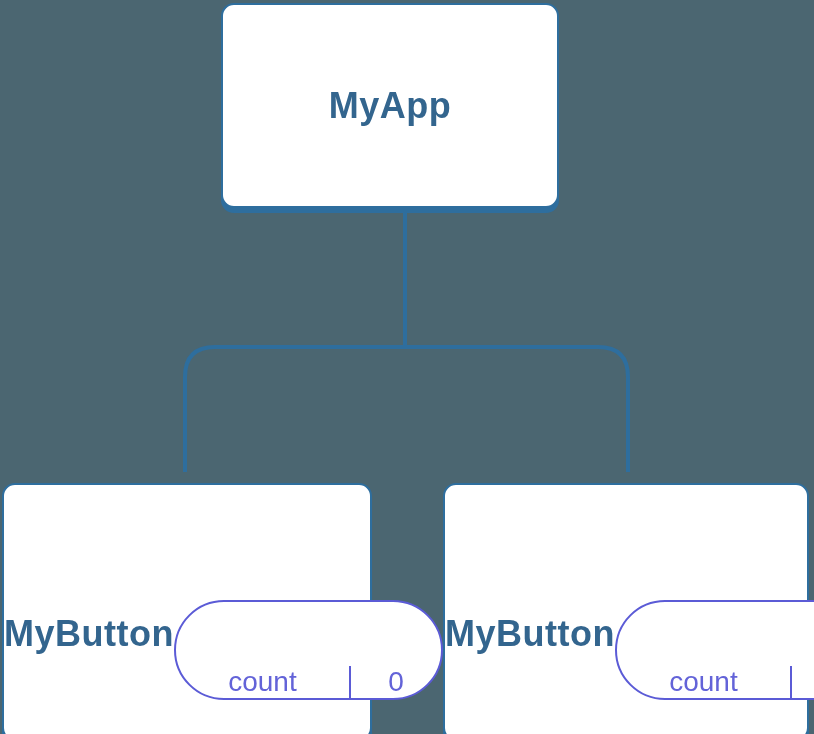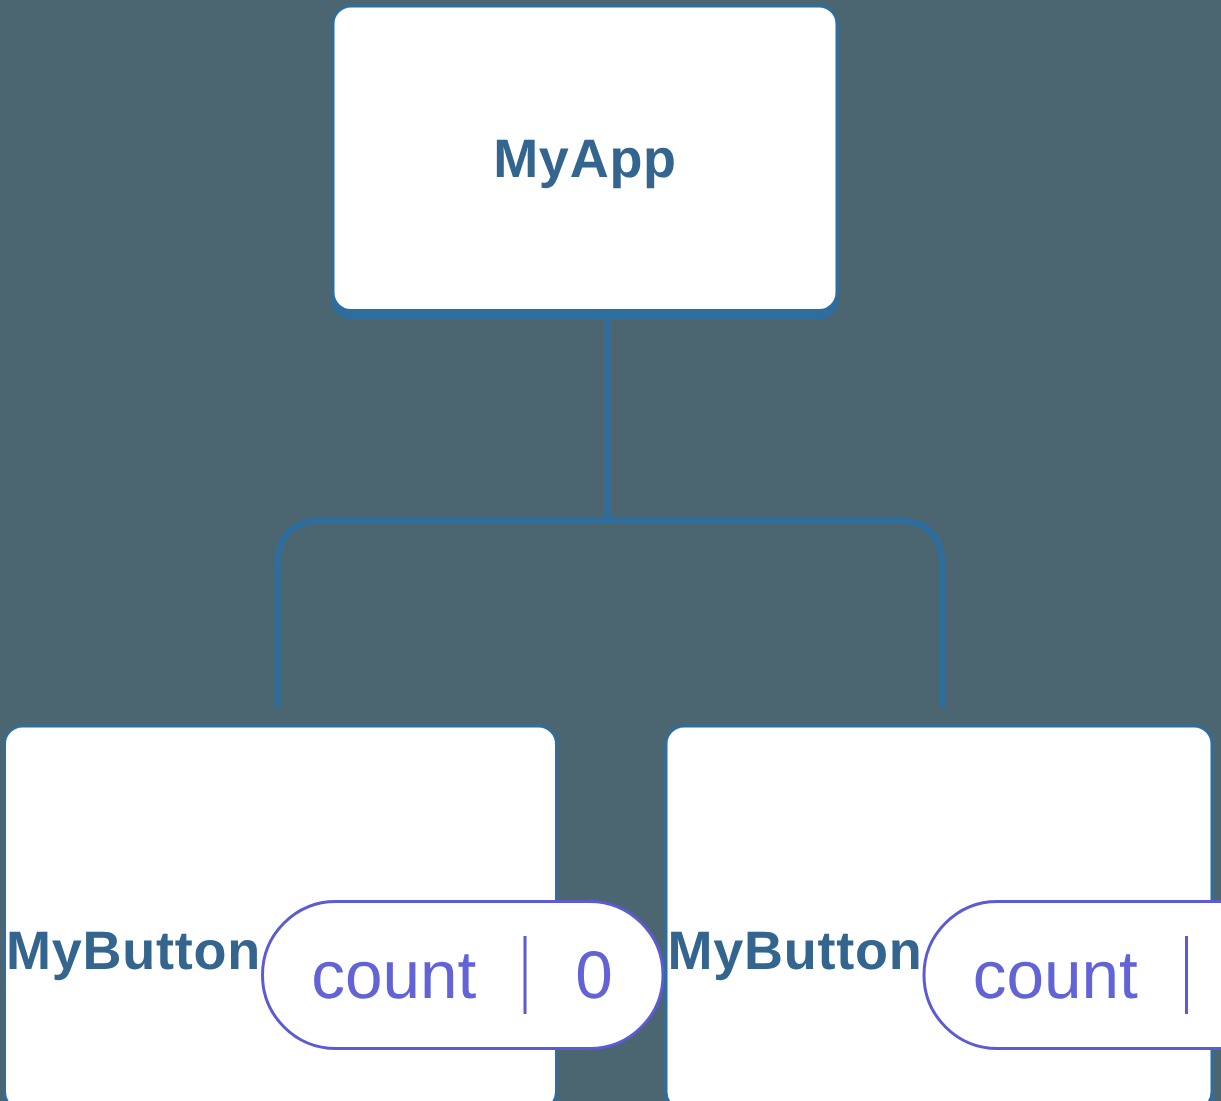--- a/index.html
+++ b/index.html
@@ -47,23 +47,23 @@
   }
   .button-node.left  { left: 2px; }
   .button-node.right { left: 443px; width: 366px; }
   .state-pill {
     margin-top: 32px;
     box-sizing: border-box;
     height: 100px;
     border: 2px solid var(--state-border, #5B5BD6);
     border-radius: 999px;
     display: flex;
-    align-items: center;
+    align-items: flex-end;
     color: var(--state-text, #6363D8);
-    font-size: 45px;
+    font-size: 28px;
     font-weight: 500;
     background: var(--node-fill, #FFFFFF);
   }
   .state-key {
     width: 173px;
     display: flex; align-items: center; justify-content: center;
     border-right: 2px solid var(--state-border, #5B5BD6);
   }
   .state-value {
     width: 90px;

